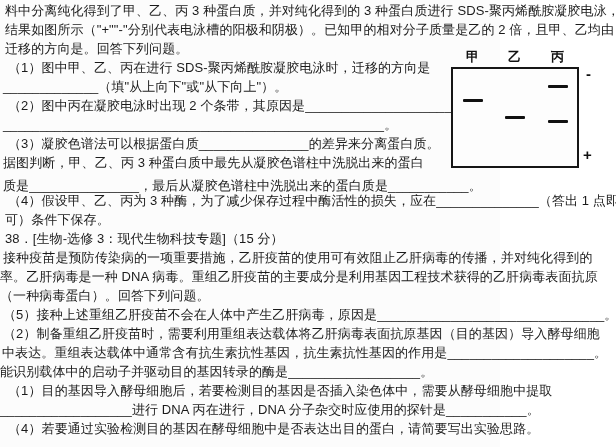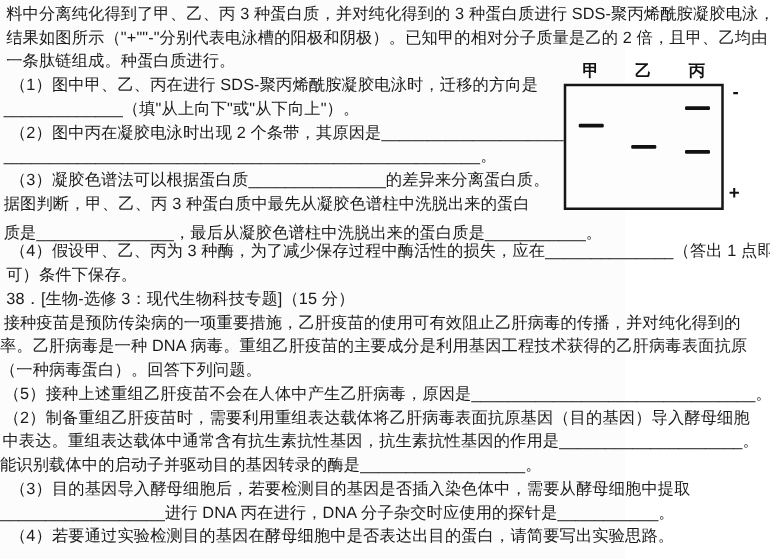--- a/index.html
+++ b/index.html
@@ -52,21 +52,21 @@
   }
 </style>
 </head>
 <body>
 
 <div class="page">
 
   <div>
     <div class="tline" style="left:5px;  top:3px;">料中分离纯化得到了甲、乙、丙 3 种蛋白质，并对纯化得到的 3 种蛋白质进行 SDS-聚丙烯酰胺凝胶电泳，</div>
     <div class="tline" style="left:5px;  top:22px;">结果如图所示（"+""-"分别代表电泳槽的阳极和阴极）。已知甲的相对分子质量是乙的 2 倍，且甲、乙均由</div>
-    <div class="tline" style="left:5px;  top:41px;">一条肽链组成。种蛋白质进行。</div>
+    <div class="tline" style="left:5px;  top:41px;">迁移的方向是。回答下列问题。</div>
     <div class="tline" style="left:8px;  top:60px;">（1）图中甲、乙、丙在进行 SDS-聚丙烯酰胺凝胶电泳时，迁移的方向是</div>
     <div class="tline" style="left:3px;  top:79px;">_____________（填"从上向下"或"从下向上"）。</div>
     <div class="tline" style="left:8px;  top:98px;">（2）图中丙在凝胶电泳时出现 2 个条带，其原因是____________________</div>
     <div class="tline" style="left:3px;  top:117px;">____________________________________________________。</div>
     <div class="tline" style="left:8px;  top:136px;">（3）凝胶色谱法可以根据蛋白质_______________的差异来分离蛋白质。</div>
     <div class="tline" style="left:3px;  top:155px;">据图判断，甲、乙、丙 3 种蛋白质中最先从凝胶色谱柱中洗脱出来的蛋白</div>
     <div class="tline" style="left:3px;  top:158px;margin-top:20px;">质是_______________，最后从凝胶色谱柱中洗脱出来的蛋白质是___________。</div>
     <div class="tline" style="left:8px;  top:193px;">（4）假设甲、乙、丙为 3 种酶，为了减少保存过程中酶活性的损失，应在______________（答出 1 点即</div>
     <div class="tline" style="left:5px;  top:212px;">可）条件下保存。</div>
   </div>
@@ -85,21 +85,21 @@
 
   <div>
     <div class="tline" style="left:5px;  top:231px;">38．[生物-选修 3：现代生物科技专题]（15 分）</div>
     <div class="tline" style="left:3px;  top:250px;">接种疫苗是预防传染病的一项重要措施，乙肝疫苗的使用可有效阻止乙肝病毒的传播，并对纯化得到的</div>
     <div class="tline" style="left:0px;  top:269px;">率。乙肝病毒是一种 DNA 病毒。重组乙肝疫苗的主要成分是利用基因工程技术获得的乙肝病毒表面抗原</div>
     <div class="tline" style="left:0px;  top:288px;text-align:right;">（一种病毒蛋白）。回答下列问题。</div>
     <div class="tline" style="left:3px;  top:307px;">（5）接种上述重组乙肝疫苗不会在人体中产生乙肝病毒，原因是_______________________________。</div>
     <div class="tline" style="left:3px;  top:326px;">（2）制备重组乙肝疫苗时，需要利用重组表达载体将乙肝病毒表面抗原基因（目的基因）导入酵母细胞</div>
     <div class="tline" style="left:2px;  top:345px;">中表达。重组表达载体中通常含有抗生素抗性基因，抗生素抗性基因的作用是____________________。</div>
     <div class="tline" style="left:0px;  top:364px;">能识别载体中的启动子并驱动目的基因转录的酶是__________________。</div>
-    <div class="tline" style="left:8px;  top:383px;">（3）目的基因导入酵母细胞后，若要检测目的基因是否插入染色体中，需要从酵母细胞中提取</div>
+    <div class="tline" style="left:8px;  top:383px;">（1）目的基因导入酵母细胞后，若要检测目的基因是否插入染色体中，需要从酵母细胞中提取</div>
     <div class="tline" style="left:0px;  top:402px;">__________________进行 DNA 丙在进行，DNA 分子杂交时应使用的探针是___________。</div>
     <div class="tline" style="left:8px;  top:421px;">（4）若要通过实验检测目的基因在酵母细胞中是否表达出目的蛋白，请简要写出实验思路。</div>
   </div>
 
 <div class="gel-band" style="left: 463.295px; top: 98.85px; background: rgb(17, 17, 17);"></div>
     <div class="gel-band" style="left: 504.5px; top: 115.95px; background: rgb(17, 17, 17);"></div>
     <div class="gel-band" style="left: 547.55px; top: 84.6px; background: rgb(17, 17, 17);"></div>
     <div class="gel-band" style="left: 547.55px; top: 120.225px; background: rgb(17, 17, 17);"></div>
   </div>
 

